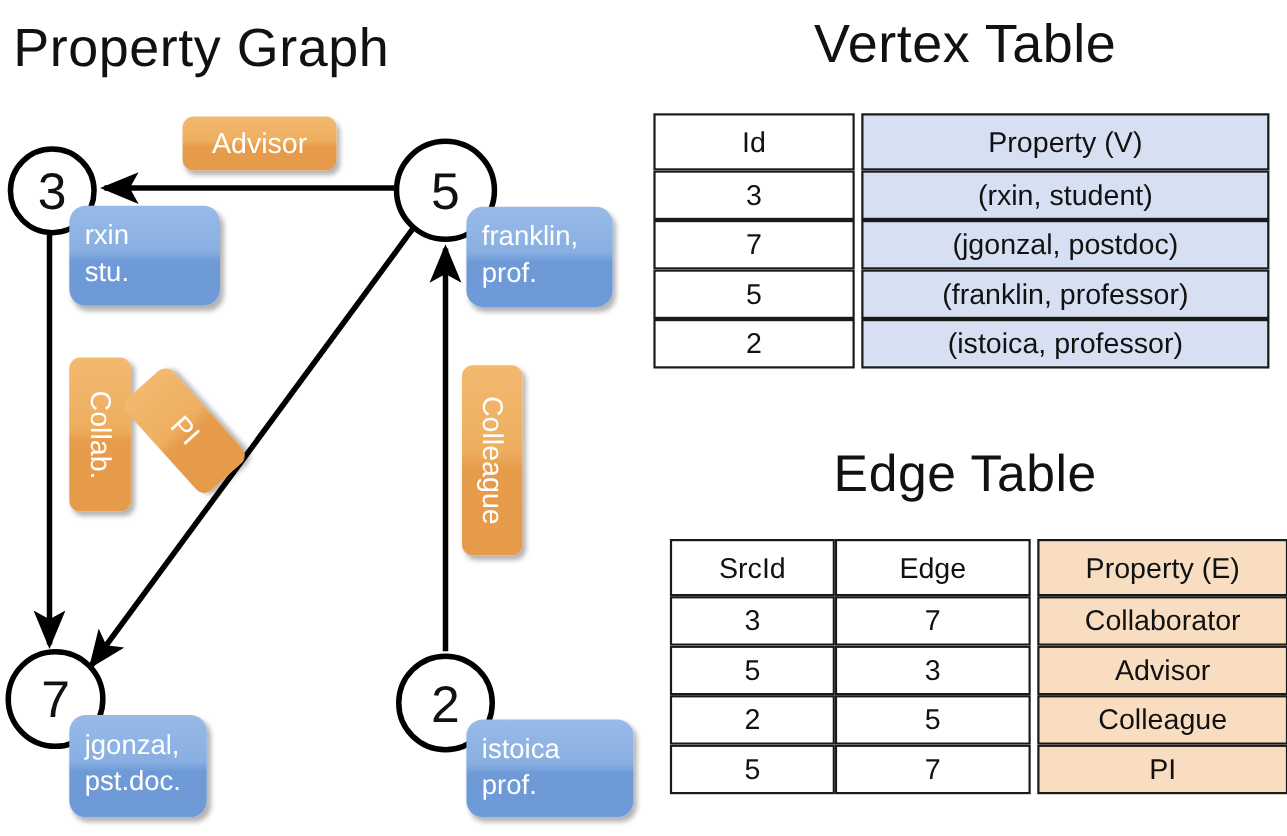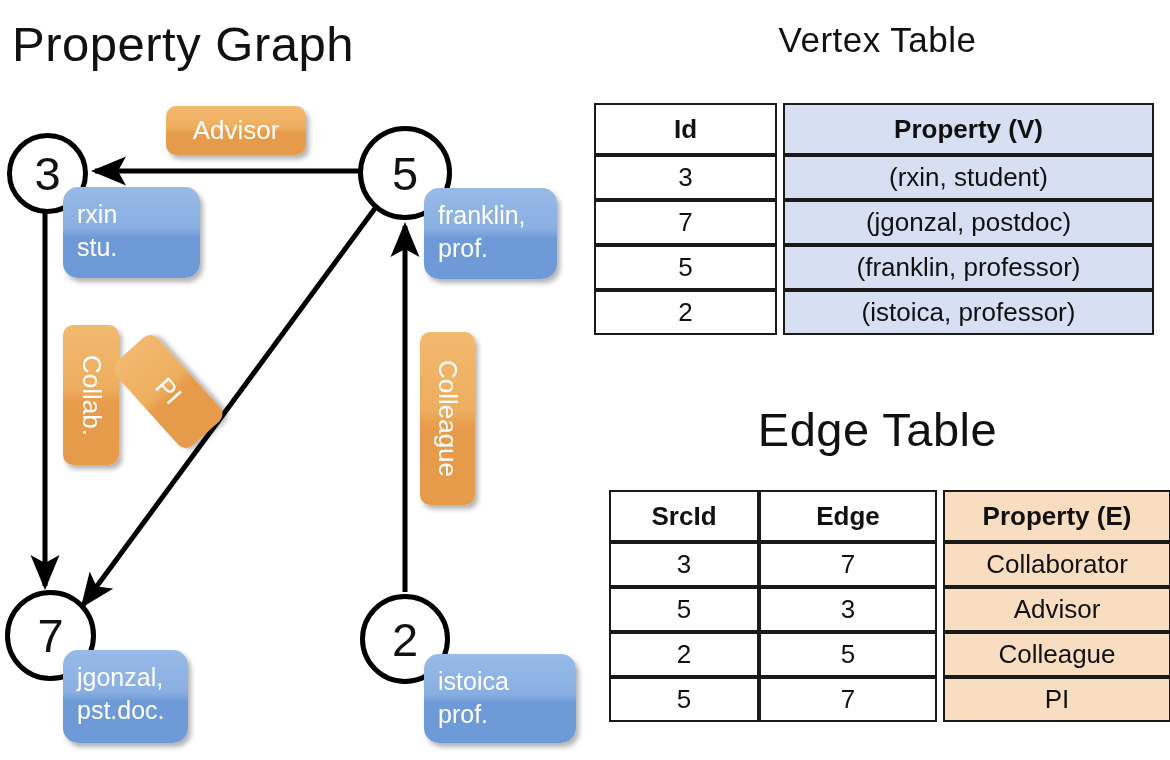--- a/index.html
+++ b/index.html
@@ -27,21 +27,21 @@
   }
   #title-property-graph {
     left: 0; top: 14px; width: 585px;
     font-size: 49px;
     line-height: 60px;
     margin-left: 12px;
   }
   #title-vertex-table {
     left: 585px; top: 10px; width: 585px;
     text-align: center;
-    font-size: 35px;
+    font-size: 49px;
     line-height: 60px;
   }
   #title-edge-table {
     left: 585px; top: 400px; width: 585px;
     text-align: center;
     font-size: 47px;
     line-height: 60px;
   }
 
   
@@ -119,21 +119,21 @@
     height: 41px;
     text-align: center;
     vertical-align: middle;
     font-weight: 300;
     font-size: 26px;
     color: #111;
     padding: 0;
     background: #ffffff;
   }
   .data-table th {
-    font-weight: bold;
+    font-weight: normal;
     font-size: 26px;
     height: 48px;
   }
   .sep-col {
     border: none !important;
     background: transparent !important;
     width: 6px;
     padding: 0 !important;
   }
   .cell-blue { background: #d6e0f2 !important; }

